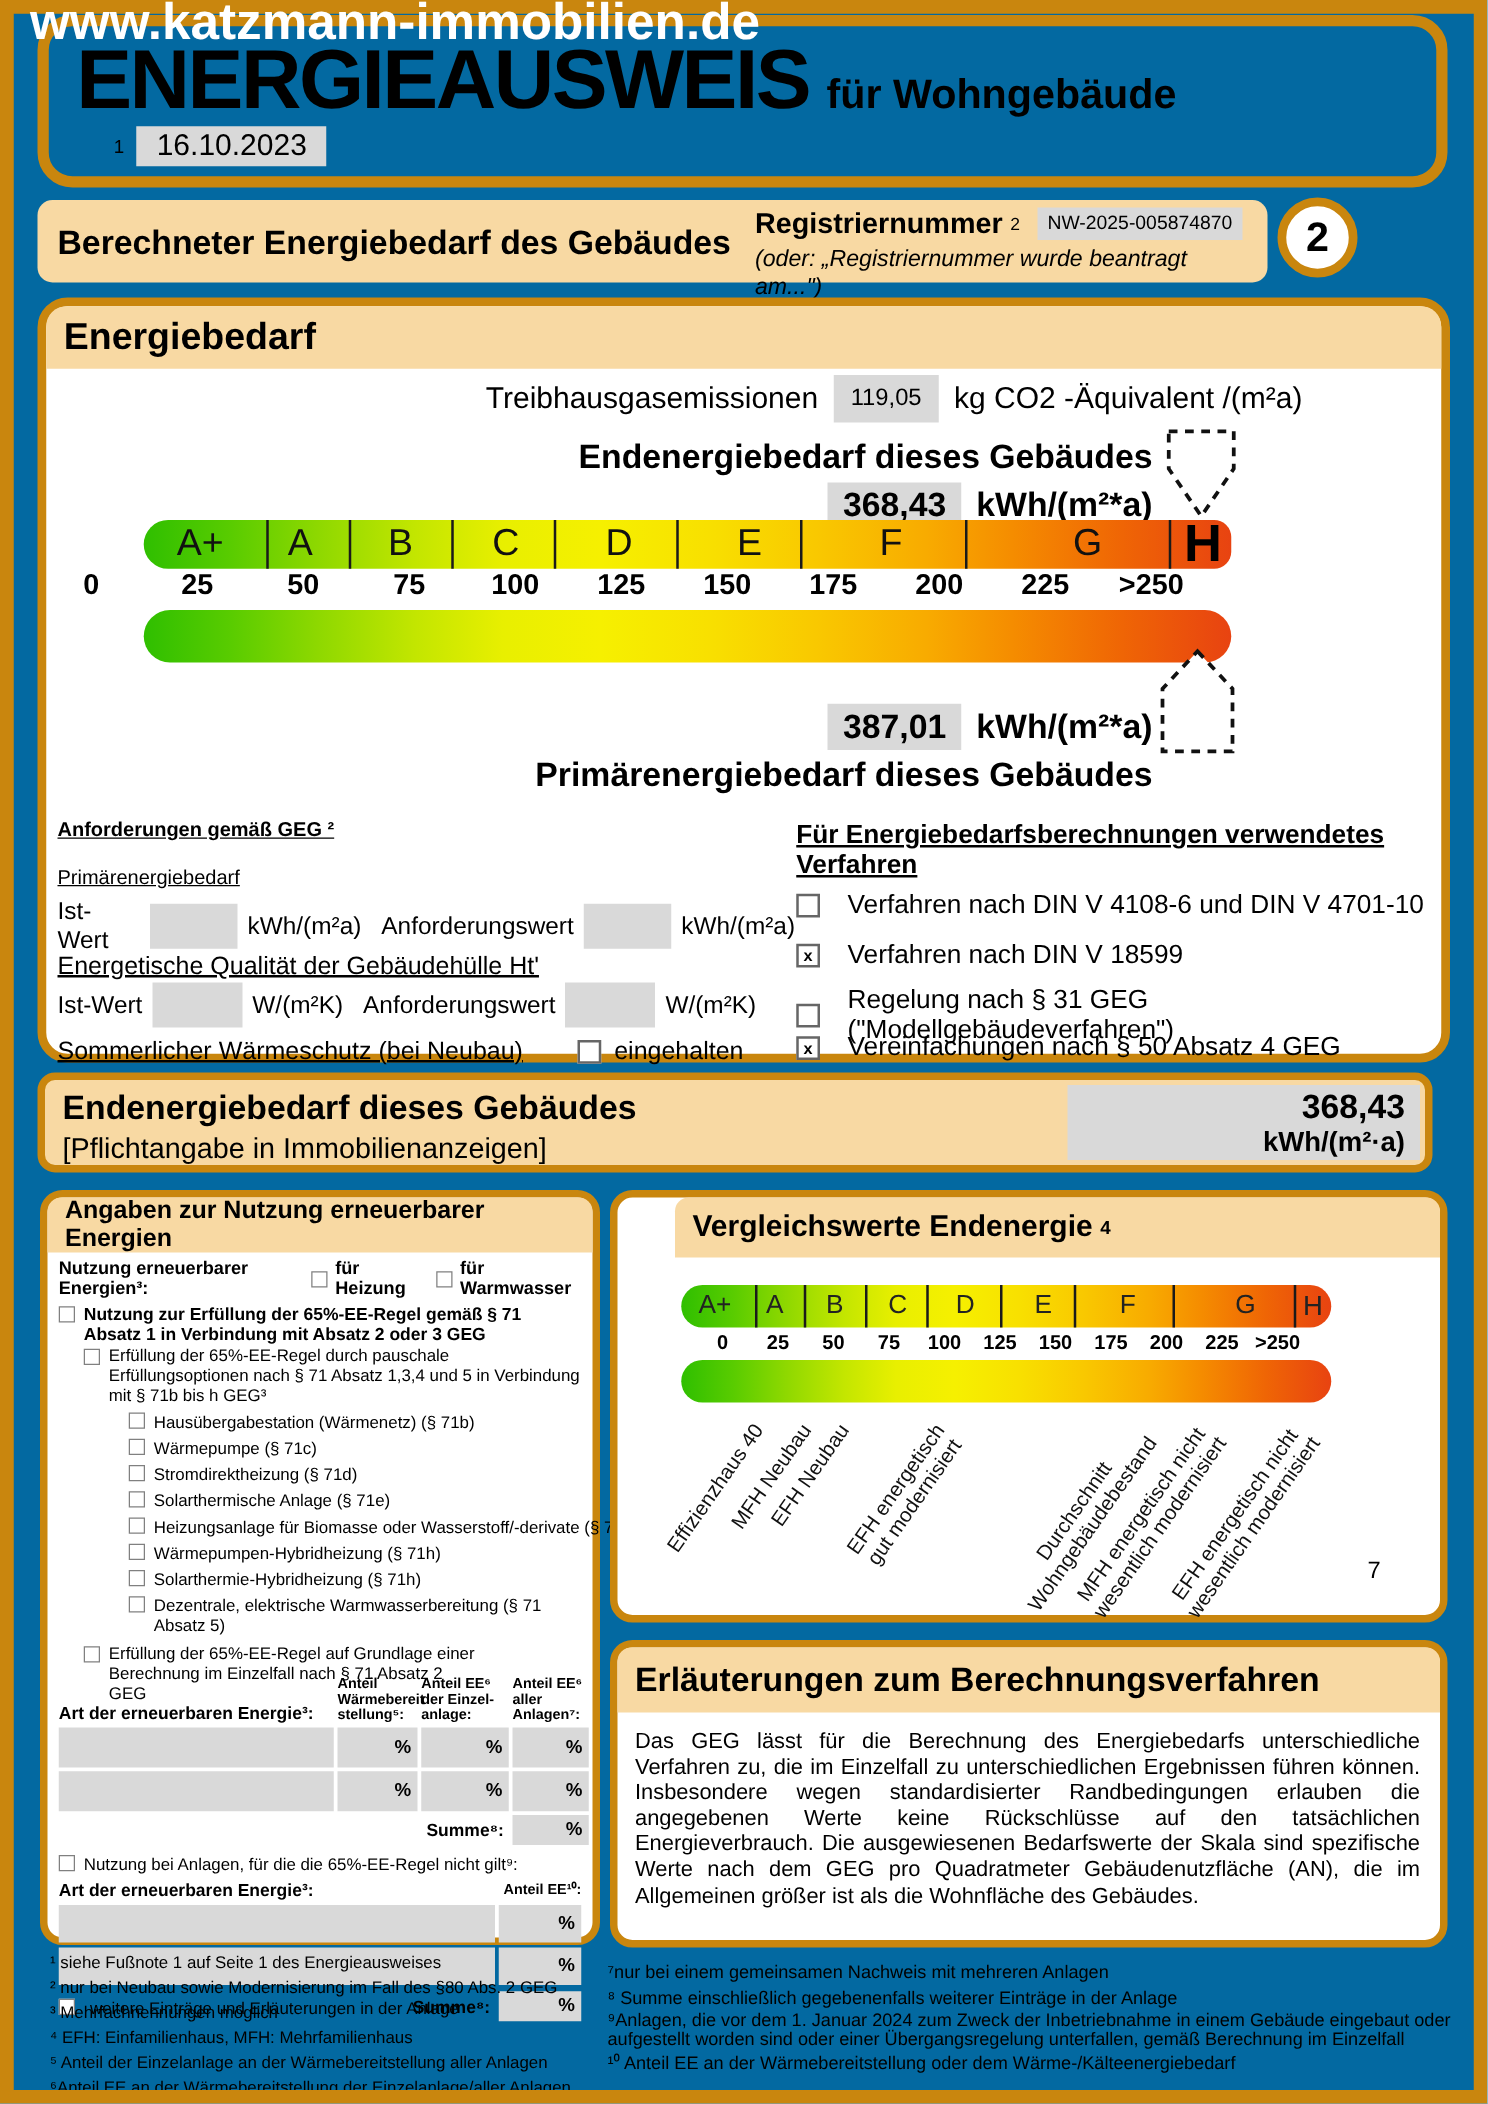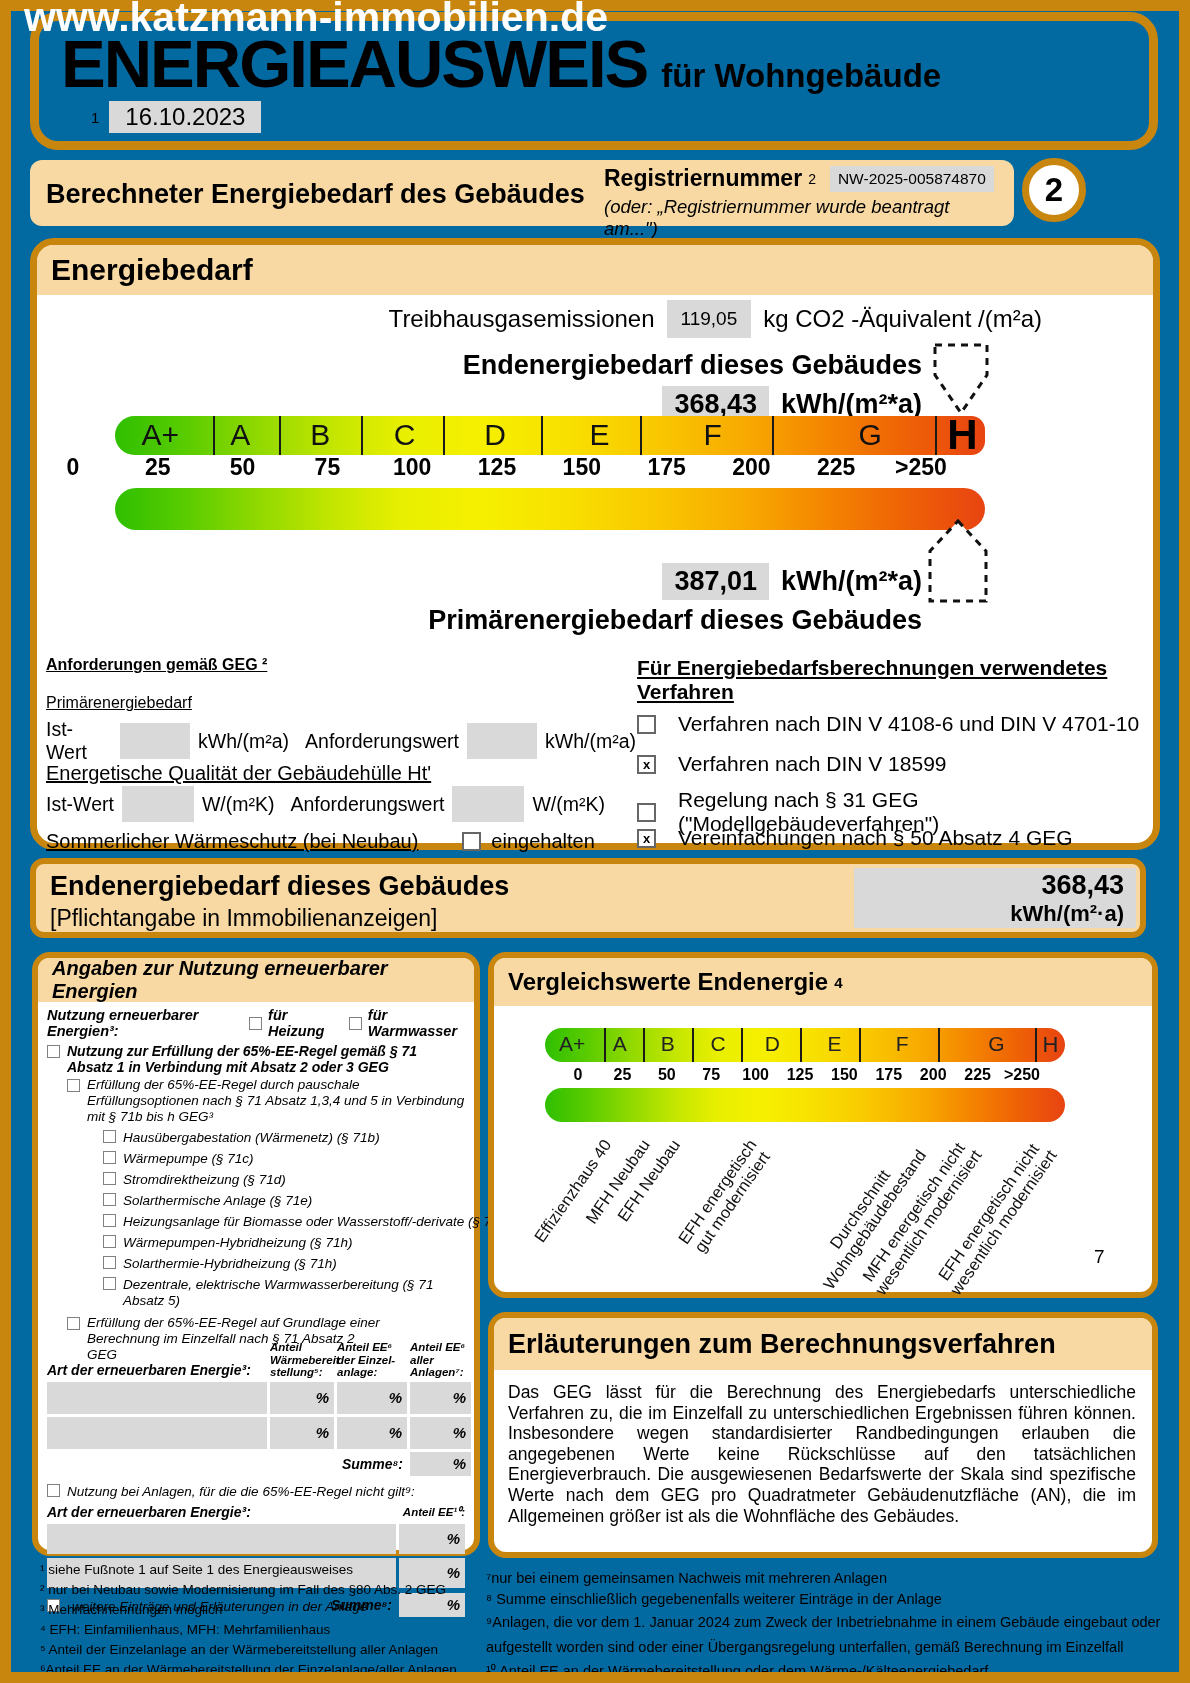--- a/index.html
+++ b/index.html
@@ -195,21 +195,21 @@
     <div class="abs" style="left:14px;top:7px;">
       <div class="b" style="font-size:27px;">Endenergiebedarf dieses Gebäudes</div>
       <div style="font-size:23px;margin-top:3px;">[Pflichtangabe in Immobilienanzeigen]</div>
     </div>
     <div class="abs gray" style="right:4px;top:4px;bottom:4px;width:282px;display:flex;flex-direction:column;align-items:flex-end;justify-content:center;padding-right:12px;box-sizing:border-box;">
       <span class="b" style="font-size:27px;">368,43</span>
       <span class="b" style="font-size:22px;">kWh/(m²·a)</span>
     </div>
   </div>
 
-  <div class="panel" style="left:32px;top:952px;width:448px;height:604px;box-sizing:border-box;font-style:italic;">
+  <div class="panel" style="left:32px;top:952px;width:448px;height:604px;box-sizing:border-box;">
     <div class="strip" style="height:44px;font-size:20px;">
       <span>Angaben zur Nutzung erneuerbarer Energien</span>
     </div>
     <div class="rc">
       <div class="row" style="gap:6px;font-weight:bold;font-size:14.5px;">
         <span>Nutzung erneuerbarer Energien³:</span>
         <span class="cbs"></span>
         <span>für Heizung</span>
         <span class="cbs" style="margin-left:6px;"></span>
         <span>für Warmwasser</span>
@@ -303,21 +303,21 @@
           <div class="f" style="height:24px;">%</div>
         </div>
       </div>
       <div class="cbrow" style="margin-top:-18px;width:330px;gap:12px;">
         <span class="cbs"></span>
         <span>weitere Einträge und Erläuterungen in der Anlage</span>
       </div>
     </div>
   </div>
 
-  <div class="panel" style="left:488px;top:952px;width:670px;height:346px;box-sizing:border-box;">
+  <div class="panel" style="left:488px;top:952px;width:670px;height:346px;box-sizing:border-box;padding-left:46px;">
     <div class="strip" style="height:48px;font-size:24px;">
       <span>Vergleichswerte Endenergie</span>
       <sup style="font-size:15px;margin-left:6px;">4</sup>
     </div>
     <div class="abs grad" style="left:51px;top:70px;width:520px;height:34px;border-radius:17px;">
       <div class="s-sep" style="left:11.3%;"></div>
         <div class="s-sep" style="left:18.9%;"></div>
       <div class="s-sep" style="left:28.3%;"></div>
         <div class="s-sep" style="left:37.7%;"></div>
       <div class="s-sep" style="left:49.0%;"></div>
@@ -375,16 +375,16 @@
     <div>¹ siehe Fußnote 1 auf Seite 1 des Energieausweises</div>
     <div>² nur bei Neubau sowie Modernisierung im Fall des §80 Abs. 2 GEG</div>
     <div>³ Mehrfachnennungen möglich</div>
     <div>⁴ EFH: Einfamilienhaus, MFH: Mehrfamilienhaus</div>
     <div>⁵ Anteil der Einzelanlage an der Wärmebereitstellung aller Anlagen</div>
     <div>⁶Anteil EE an der Wärmebereitstellung der Einzelanlage/aller Anlagen</div>
   </div>
   <div class="abs fnr" style="left:486px;top:1568px;width:692px;">
     <div>⁷nur bei einem gemeinsamen Nachweis mit mehreren Anlagen</div>
     <div>⁸ Summe einschließlich gegebenenfalls weiterer Einträge in der Anlage</div>
-    <div style="line-height:25px;">⁹Anlagen, die vor dem 1. Januar 2024 zum Zweck der Inbetriebnahme in einem Gebäude eingebaut oder aufgestellt worden sind oder einer Übergangsregelung unterfallen, gemäß Berechnung im Einzelfall</div>
+    <div style="line-height:15px;">⁹Anlagen, die vor dem 1. Januar 2024 zum Zweck der Inbetriebnahme in einem Gebäude eingebaut oder aufgestellt worden sind oder einer Übergangsregelung unterfallen, gemäß Berechnung im Einzelfall</div>
     <div>¹⁰ Anteil EE an der Wärmebereitstellung oder dem Wärme-/Kälteenergiebedarf</div>
   </div>
 </div>
 
 </body></html>

